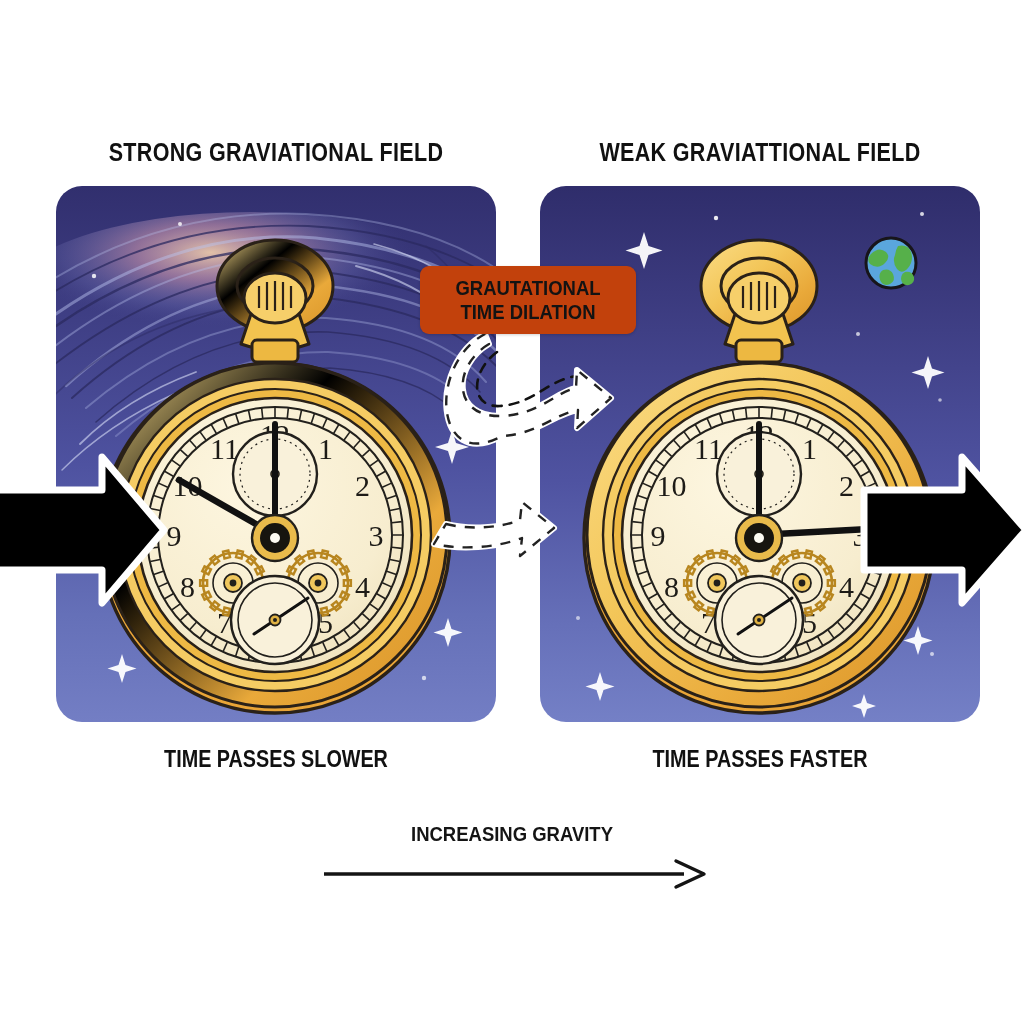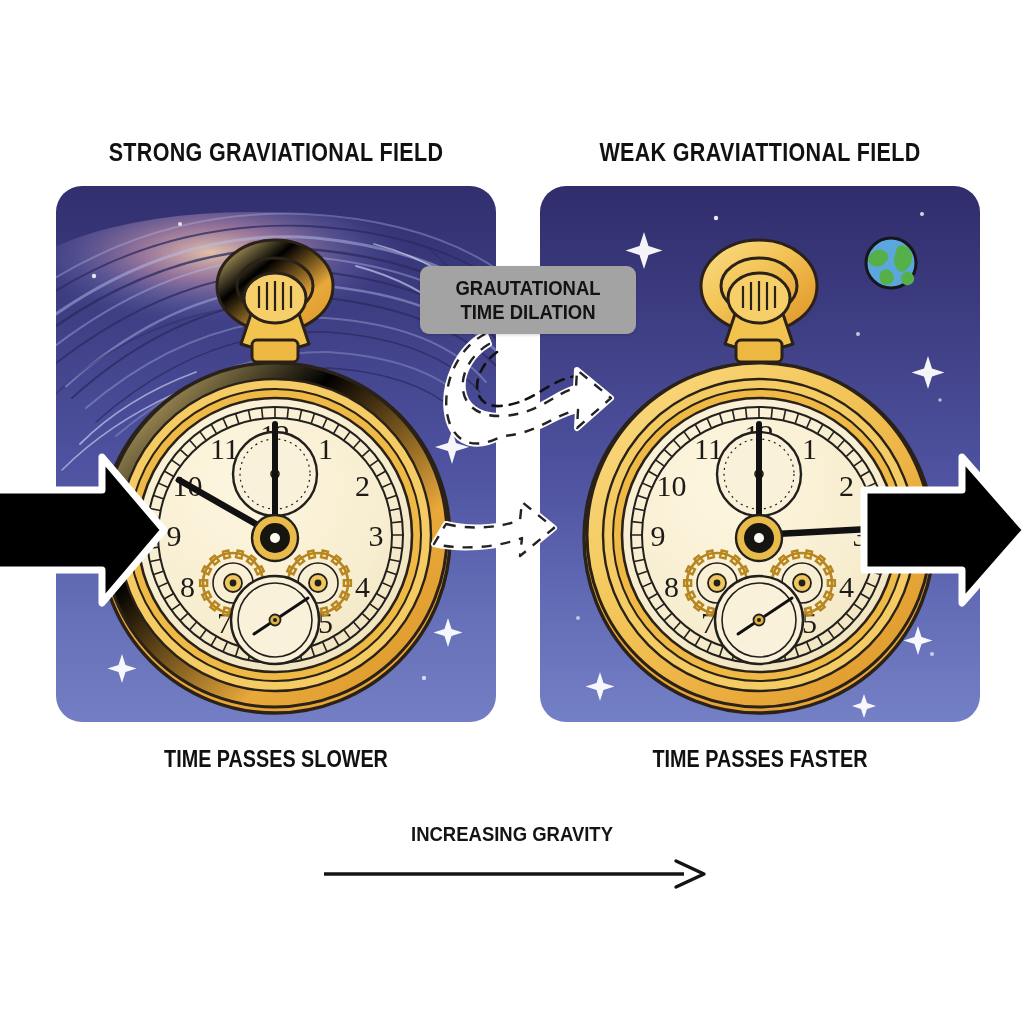--- a/index.html
+++ b/index.html
@@ -58,21 +58,21 @@
   .panel svg.bg{position:absolute;inset:0;width:100%;height:100%;}
 
   
   .watch{position:absolute;left:0;top:0;width:440px;height:536px;}
 
   
   #center-label{
     position:absolute;
     left:420px; top:266px;
     width:200px;
-    background:#a3a3a3;
+    background:#c2410c;
     border-radius:9px;
     padding:10px 8px 11px 8px;
     text-align:center;
     box-shadow:0 1px 3px rgba(0,0,0,.18);
     z-index:40;
   }
   #center-label div{
     font-weight:bold;font-size:21px;line-height:1.13;color:#131313;
     transform:scaleX(0.88);transform-origin:center;white-space:nowrap;
   }

